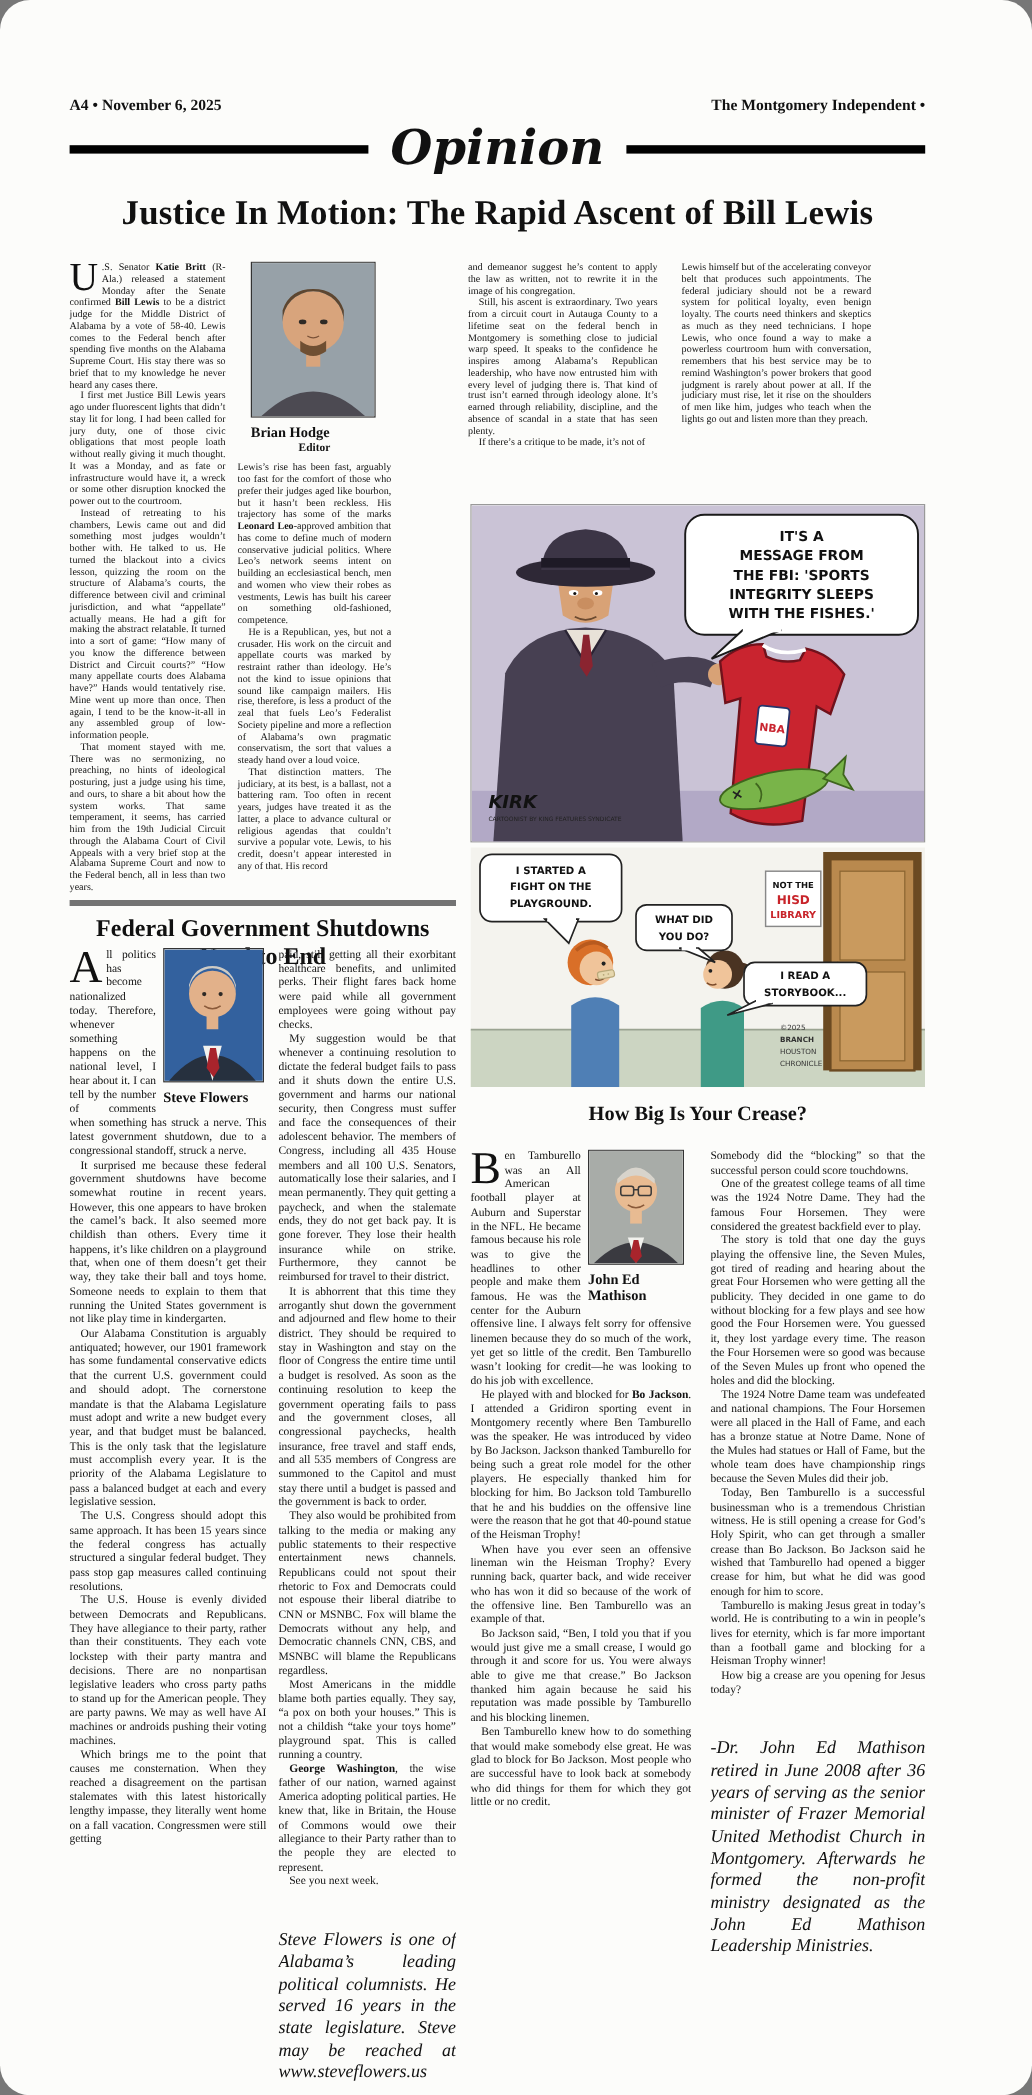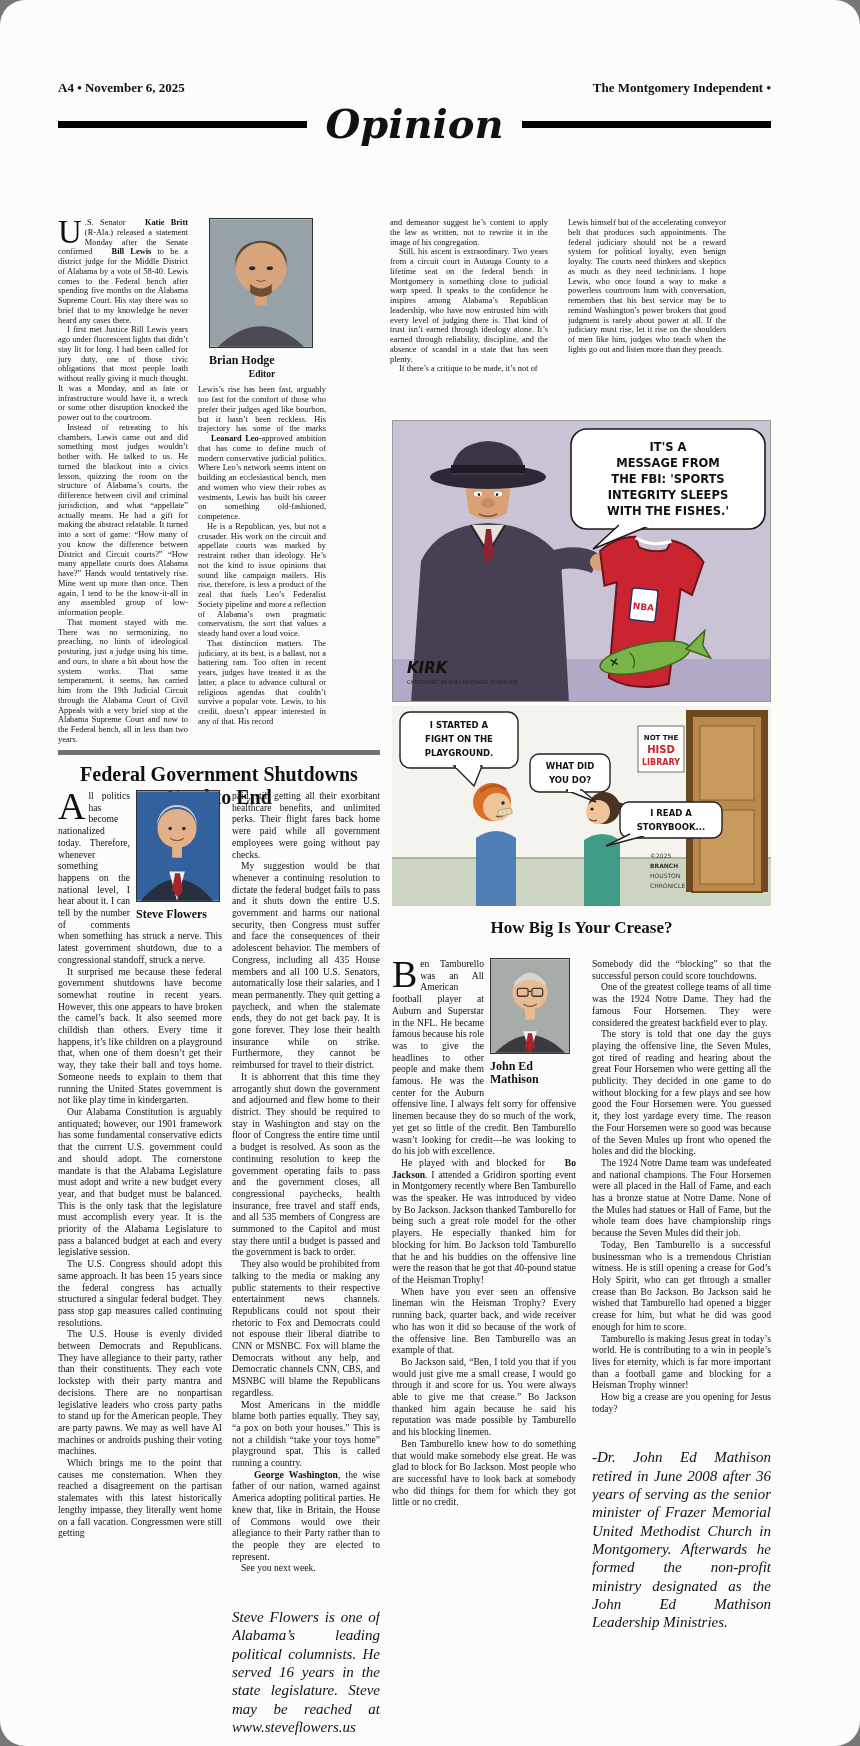--- a/index.html
+++ b/index.html
@@ -24,21 +24,21 @@
     font-weight:bold; font-size:40px; line-height:1; padding:0 8px; }
 
   .main-headline { position:absolute; left:58px; width:713px; top:162px;
     text-align:center; font-size:29px; font-weight:bold; letter-spacing:.2px; }
 
   
   .bodycol { font-size:8.4px; line-height:1.16; text-align:justify;
     overflow:hidden; hyphens:auto; -webkit-hyphens:auto; overflow-wrap:break-word; }
   .bodycol p { margin:0; text-indent:9px; }
   .bodycol p:first-of-type { text-indent:0; }
-  .bodycol b { font-weight:bold;margin-left:13px; }
+  .bodycol b { font-weight:bold; }
   .lower { font-size:9.6px; line-height:1.22; }
 
   .dropcap { float:left; font-size:33px; line-height:27px; padding:1px 3px 0 0; }
   .dropcap.big { font-size:38px; line-height:31px; }
 
   
   figure.photo { width:106px; margin:0 auto 5px; }
   figure.photo svg, .photocard svg { display:block; border:1px solid #333; }
   .caption-name { font-weight:bold; font-size:12px; line-height:1.12; text-align:left; margin-top:6px; }
   .caption-role { font-weight:bold; font-size:9.5px; text-align:center; margin-top:2px; }
@@ -74,20 +74,21 @@
     <span>A4 • November 6, 2025</span>
     <span>The Montgomery Independent •</span>
   </div>
 
   <div class="masthead">
     <div class="bar"></div>
     <div class="masthead-title">Opinion</div>
     <div class="bar"></div>
   </div>
 
+  <h1 class="main-headline">Justice In Motion: The Rapid Ascent of Bill Lewis</h1>
 
   <div class="abs bodycol col1">
     <div class="dropcap">U</div>
     <div>
         <p>.S. Senator <b>Katie Britt</b> (R-Ala.) released a statement Monday after the Senate confirmed <b>Bill Lewis</b> to be a district judge for the Middle District of Alabama by a vote of 58-40. Lewis comes to the Federal bench after spending five months on the Alabama Supreme Court. His stay there was so brief that to my knowledge he never heard any cases there.</p>
         <p>I first met Justice Bill Lewis years ago under fluorescent lights that didn’t stay lit for long. I had been called for jury duty, one of those civic obligations that most people loath without really giving it much thought. It was a Monday, and as fate or infrastructure would have it, a wreck or some other disruption knocked the power out to the courtroom.</p>
         <p>Instead of retreating to his chambers, Lewis came out and did something most judges wouldn’t bother with. He talked to us. He turned the blackout into a civics lesson, quizzing the room on the structure of Alabama’s courts, the difference between civil and criminal jurisdiction, and what “appellate” actually means. He had a gift for making the abstract relatable. It turned into a sort of game: “How many of you know the difference between District and Circuit courts?” “How many appellate courts does Alabama have?” Hands would tentatively rise. Mine went up more than once. Then again, I tend to be the know-it-all in any assembled group of low-information people.</p>
         <p>That moment stayed with me. There was no sermonizing, no preaching, no hints of ideological posturing, just a judge using his time, and ours, to share a bit about how the system works. That same temperament, it seems, has carried him from the 19th Judicial Circuit through the Alabama Court of Civil Appeals with a very brief stop at the Alabama Supreme Court and now to the Federal bench, all in less than two years.</p>
       </div>
   </div>

